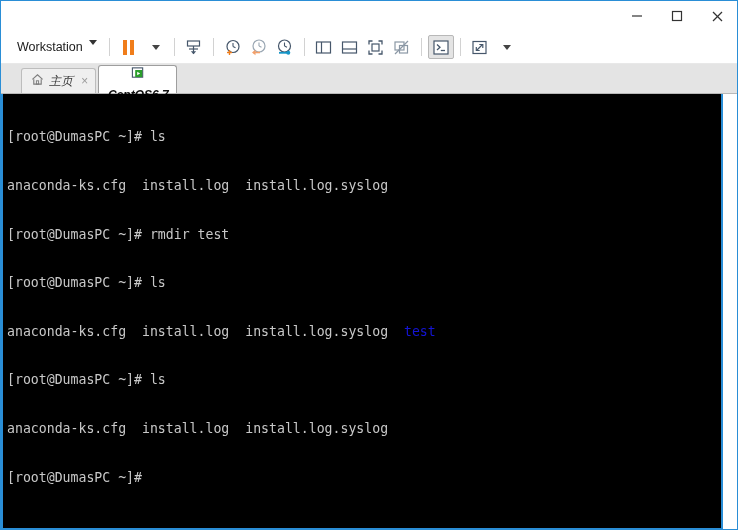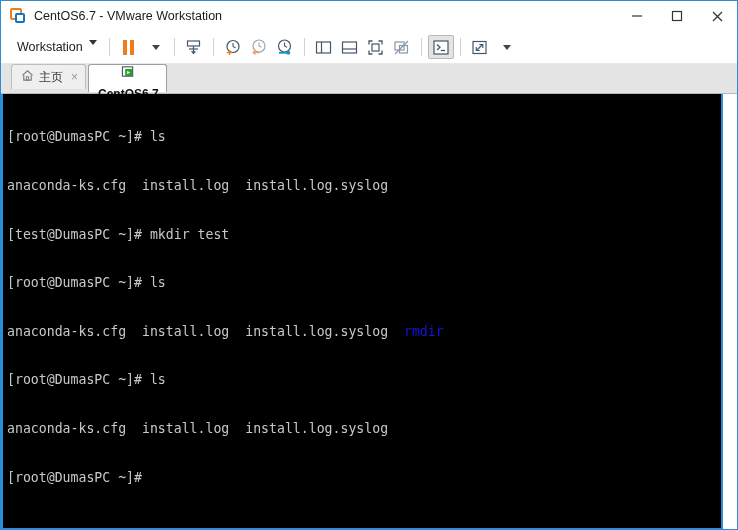--- a/index.html
+++ b/index.html
@@ -134,22 +134,24 @@
     border-top: 5px solid #444444;
     margin-left: 2px;
   }
 
   
   .tabstrip {
     height: 29px;
     min-height: 29px;
     background: #e4e4e4;
     display: flex;
-    padding-left: 10px;
+    align-items: flex-end;
+    padding-left: 20px;
     border-bottom: 1px solid #b9b9b9;
+    font-style: italic;
   }
   .tab {
     height: 25px;
     display: flex;
     align-items: center;
     gap: 5px;
     padding: 0 7px 0 9px;
     font-size: 12px;
     background: #efefef;
     border: 1px solid #bdbdbd;
@@ -202,27 +204,20 @@
     letter-spacing: 0px;
   }
   .term .dir { color: #1414d6; }
 </style>
 </head>
 <body>
 
 <div id="app">
 
   <div class="titlebar">
-    <div class="title-left">
-      <div class="vmware-logo">
-        <div class="outer"></div>
-        <div class="inner"></div>
-      </div>
-      <span class="window-title">CentOS6.7 - VMware Workstation</span>
-    </div>
     <div class="win-controls">
       <div class="win-btn">
         <svg width="12" height="12" viewBox="0 0 12 12">
             <line x1="1" y1="6" x2="11" y2="6" stroke="#333" stroke-width="1.2"></line>
           </svg>
       </div>
       <div class="win-btn">
         <svg width="12" height="12" viewBox="0 0 12 12">
             <rect x="1.5" y="1.5" width="9" height="9" fill="none" stroke="#333" stroke-width="1.2"></rect>
           </svg>
@@ -378,23 +373,23 @@
       <span class="tab-label">CentOS6.7</span>
       <span class="tab-close">×</span>
     </div>
   </div>
 
   <div class="vm-area">
     <div class="vm-screen">
       <div class="term">
         <div>[root@DumasPC ~]# ls</div>
         <div>anaconda-ks.cfg  install.log  install.log.syslog</div>
-        <div>[test@DumasPC ~]# mkdir test</div>
+        <div>[root@DumasPC ~]# rmdir test</div>
         <div>[root@DumasPC ~]# ls</div>
-        <div><span>anaconda-ks.cfg  install.log  install.log.syslog  </span><span class="dir">rmdir</span></div>
+        <div><span>anaconda-ks.cfg  install.log  install.log.syslog  </span><span class="dir">test</span></div>
         <div>[root@DumasPC ~]# ls</div>
         <div>anaconda-ks.cfg  install.log  install.log.syslog</div>
         <div>[root@DumasPC ~]#</div>
       </div>
     </div>
   </div>
 
 </div>
 
 </body></html>

